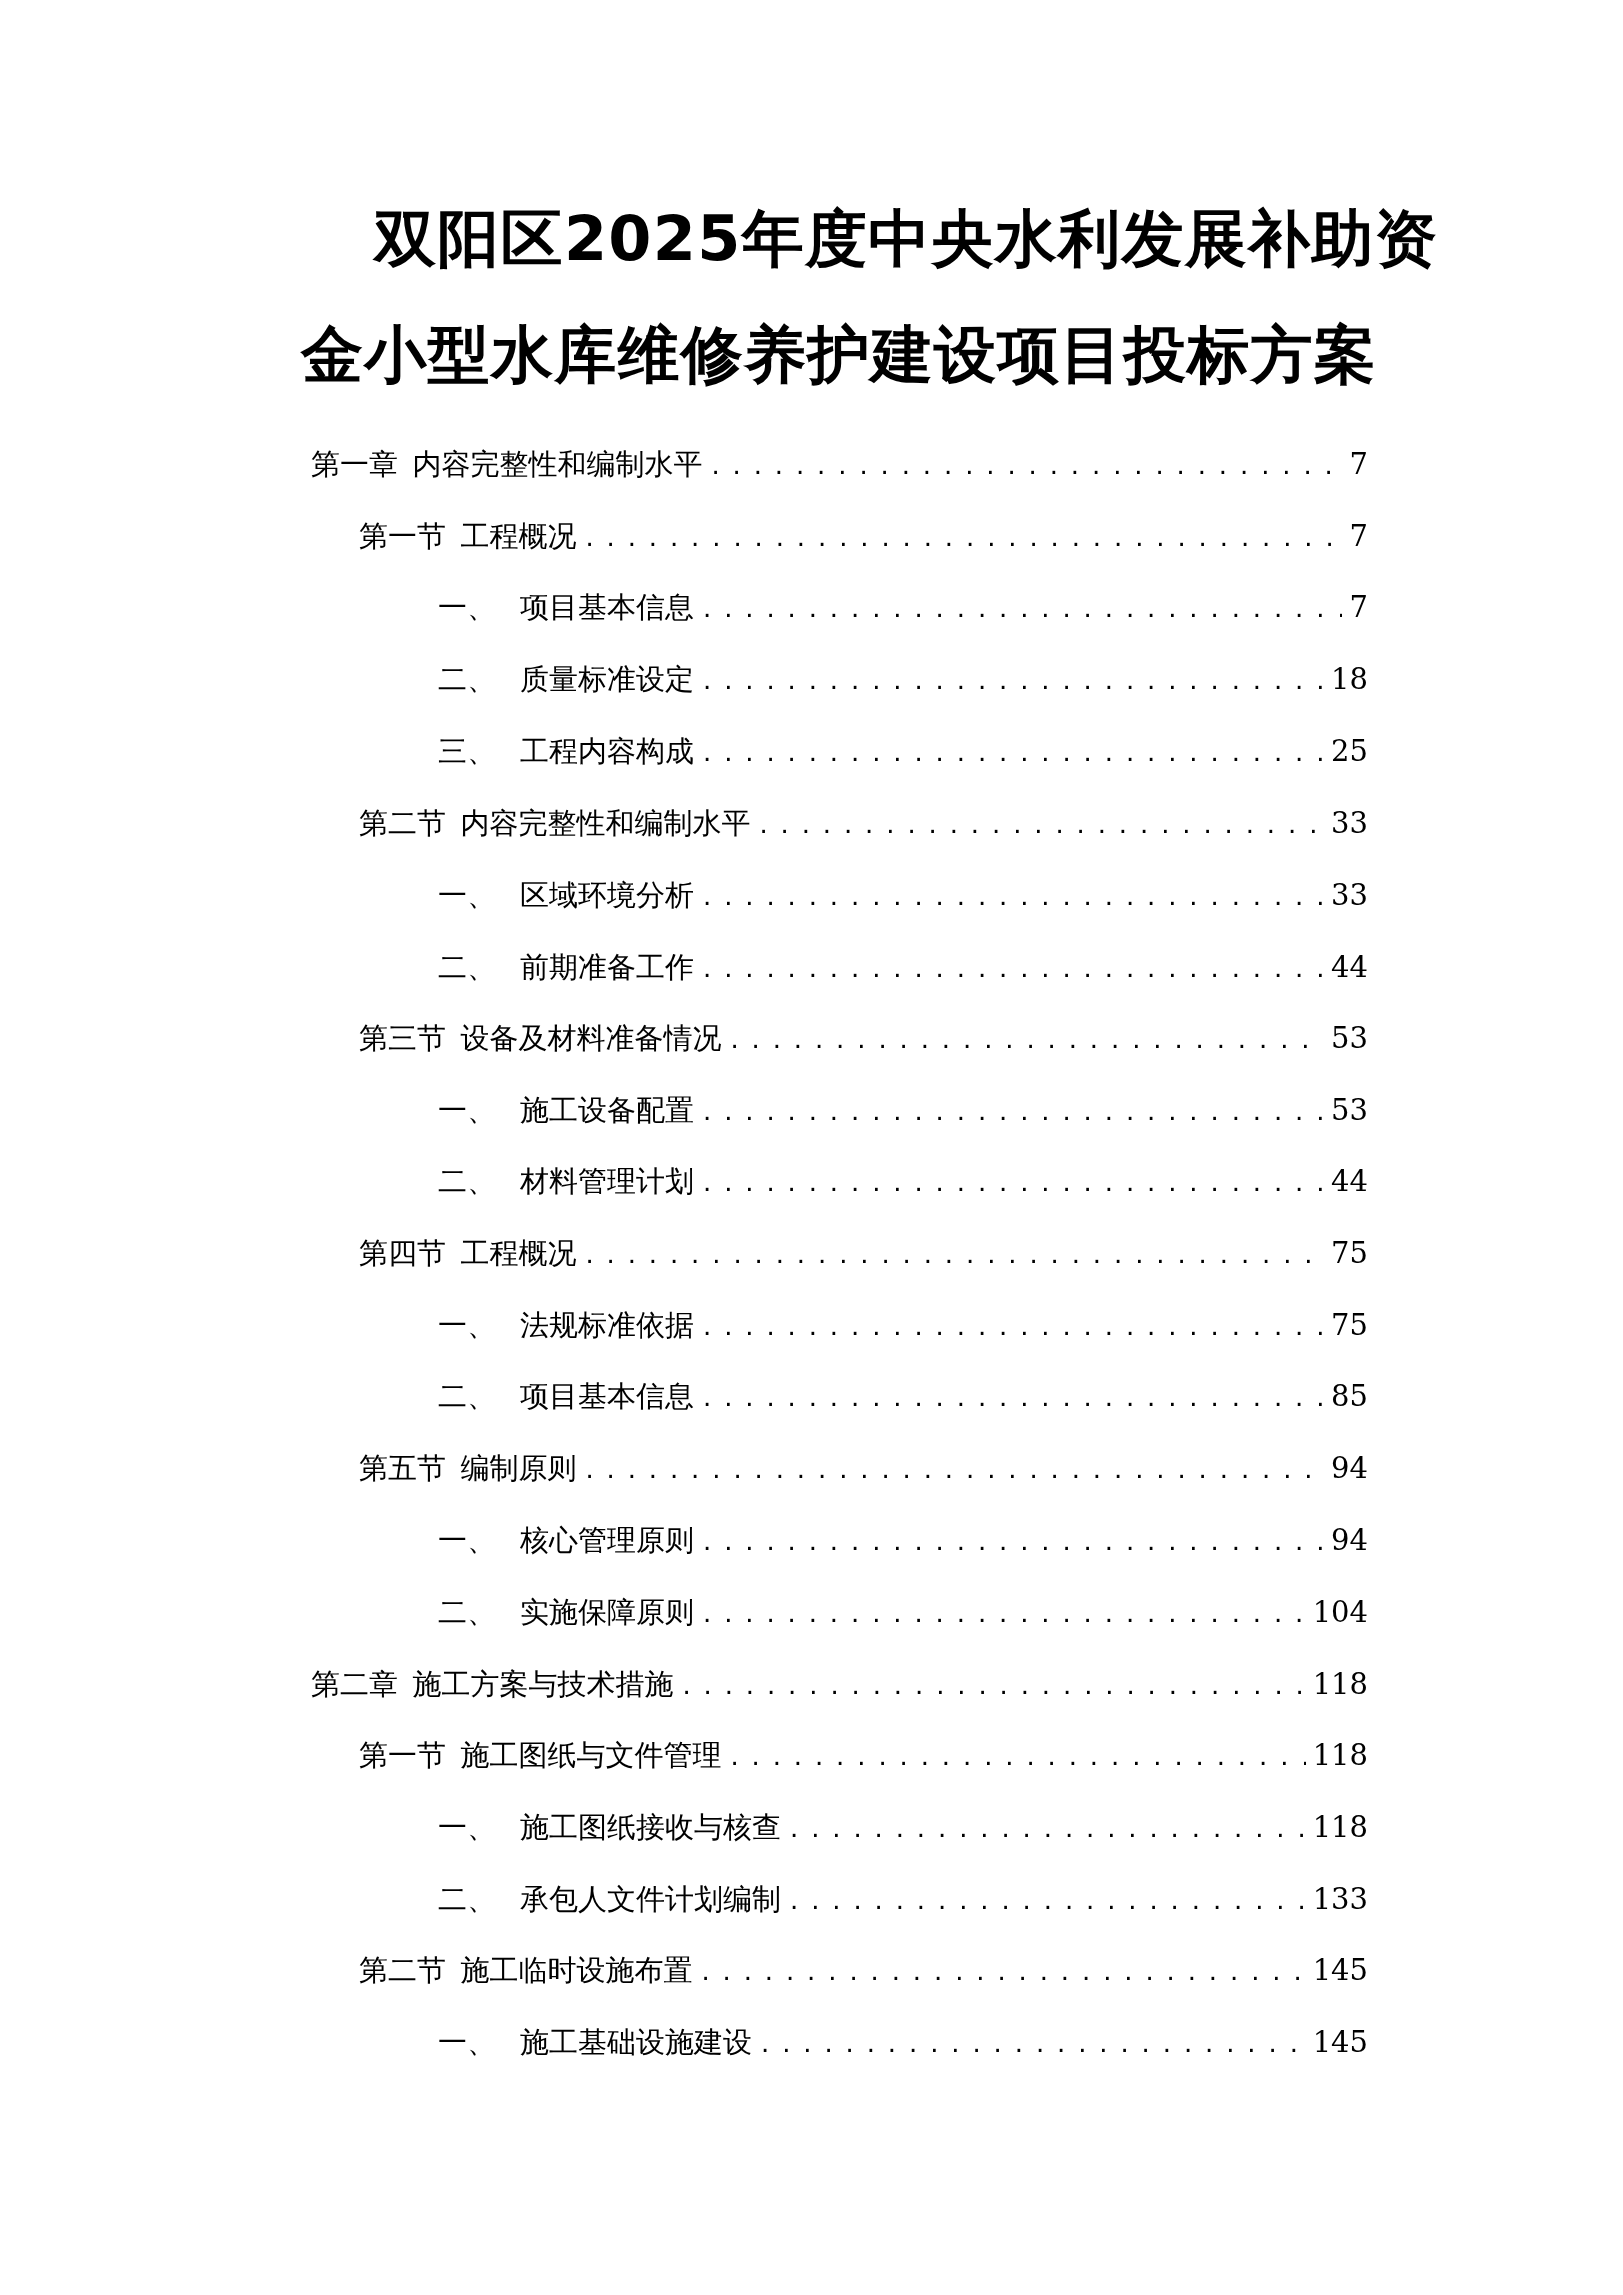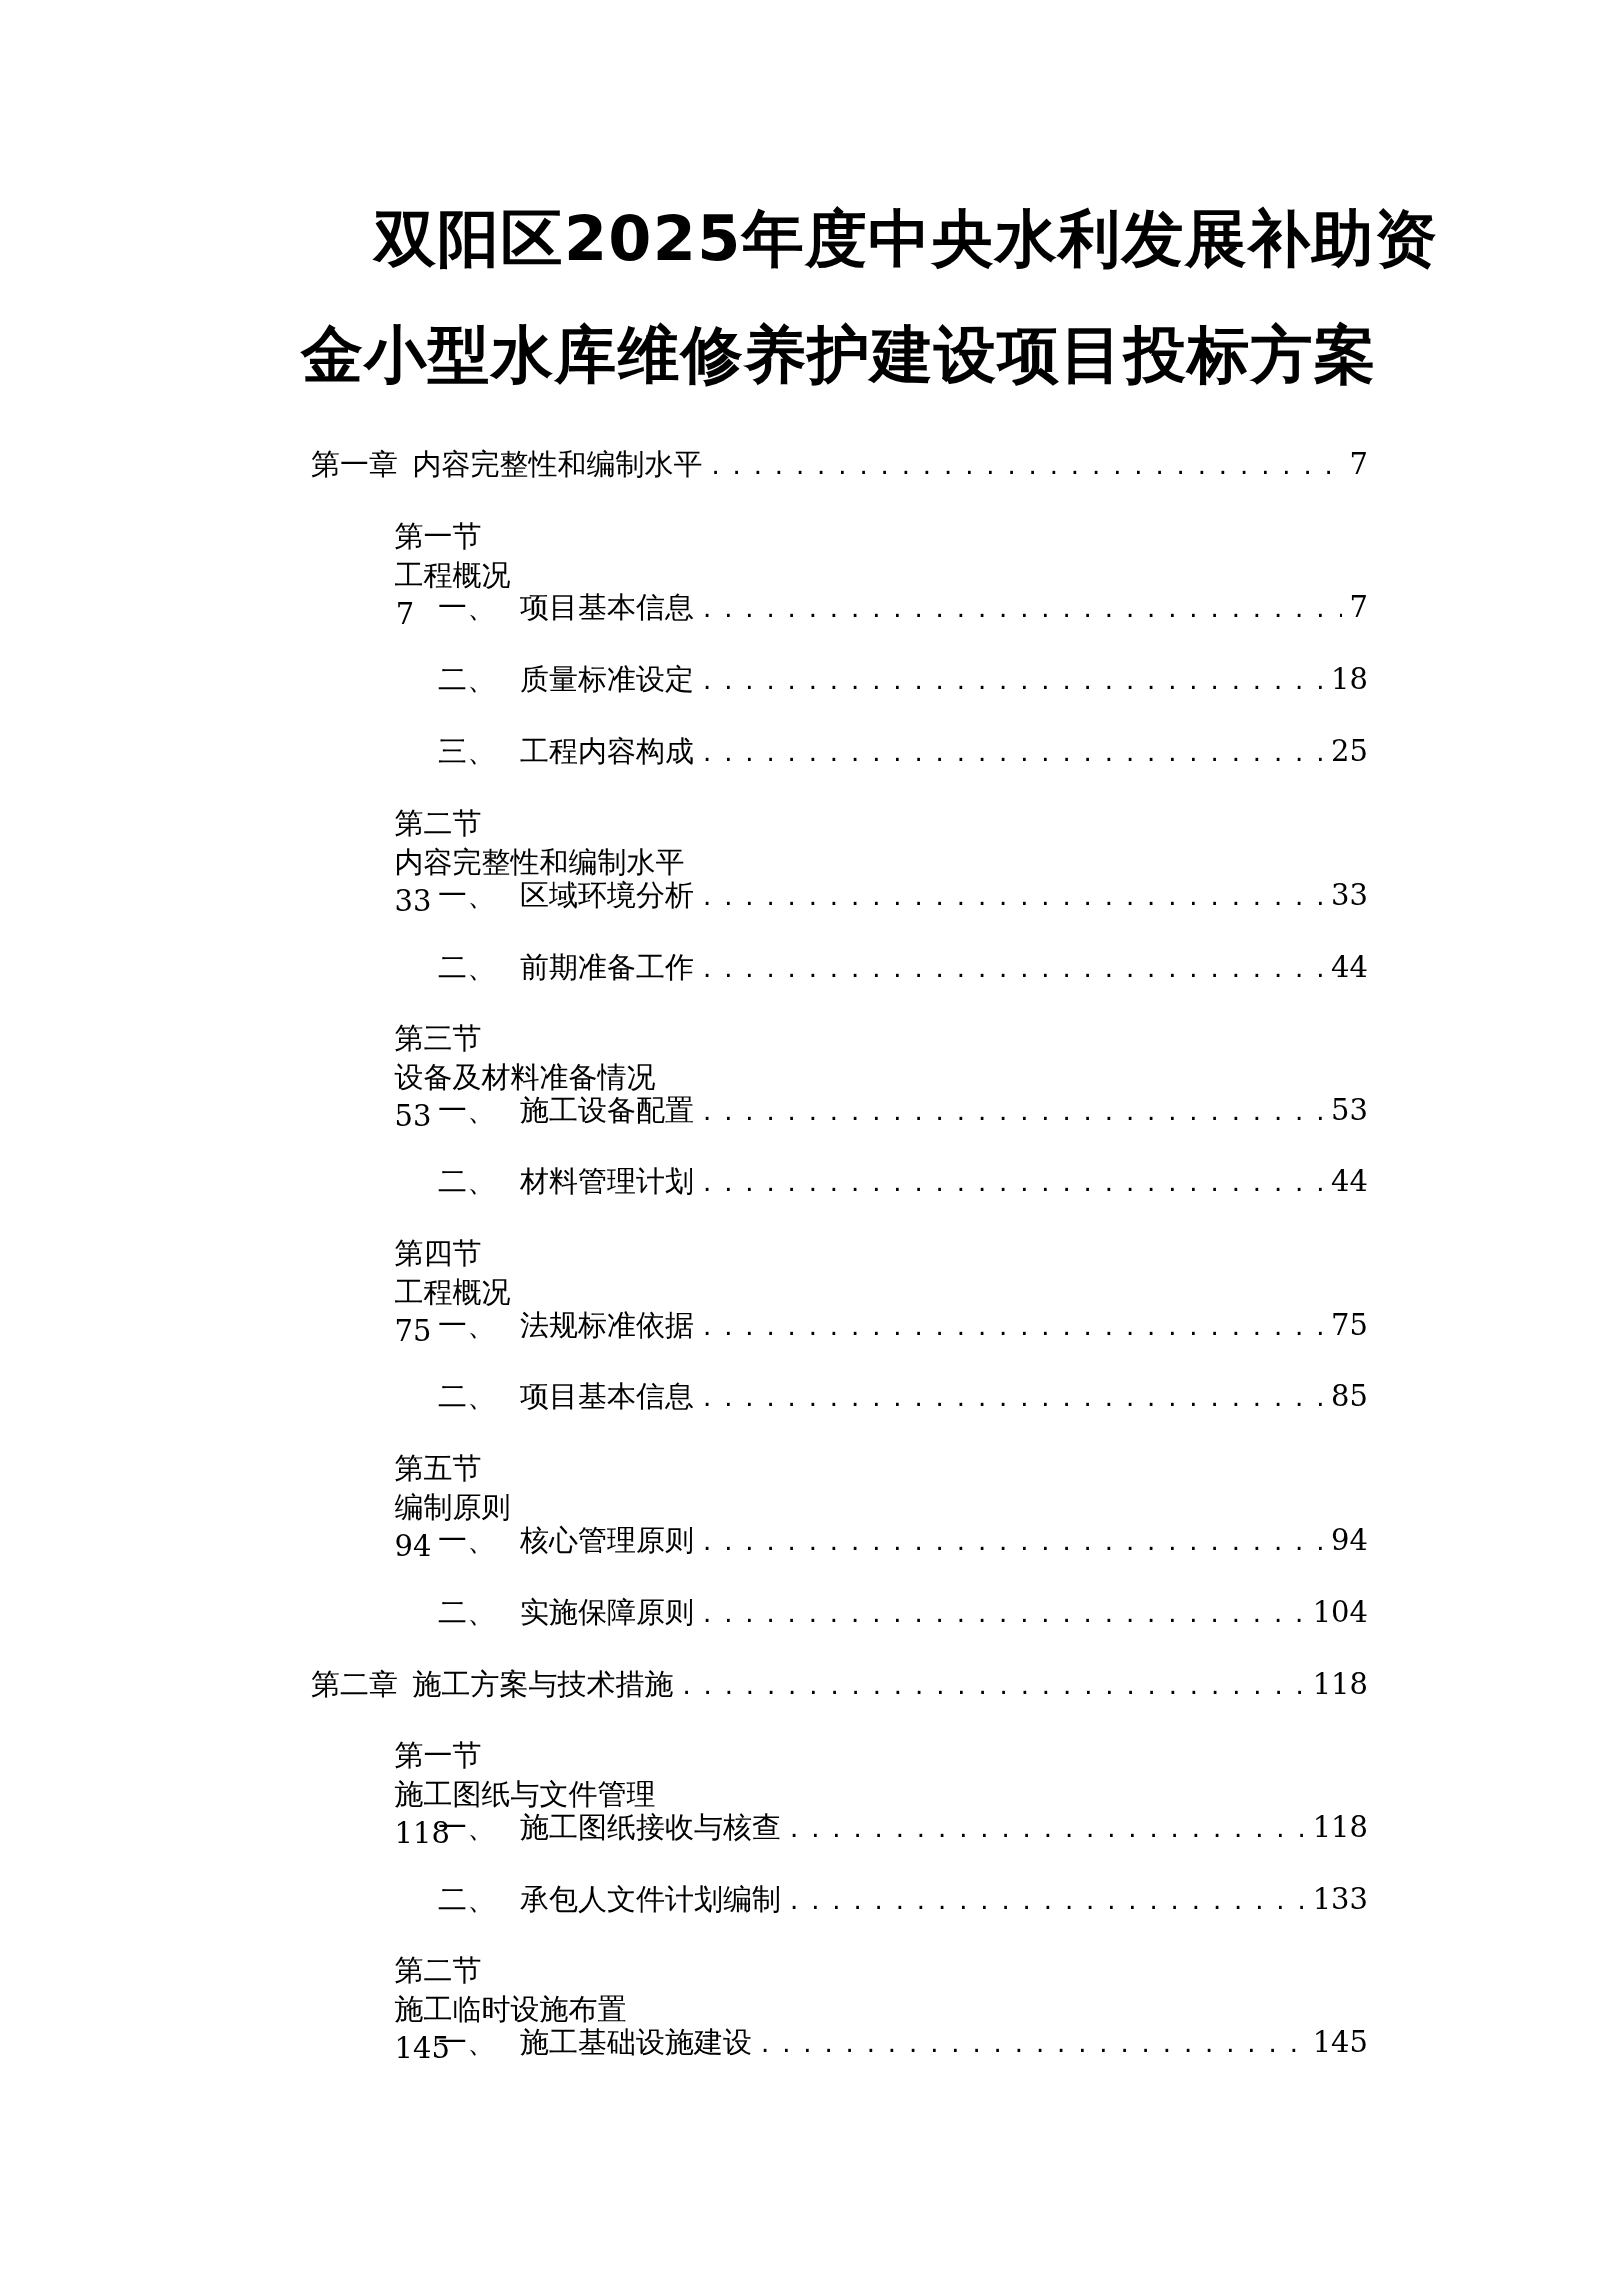--- a/index.html
+++ b/index.html
@@ -7,21 +7,21 @@
          font-family: "DejaVu Serif", "Liberation Serif", serif; color: #000; }
   .title-line { position: absolute; font-family: "DejaVu Sans", "Liberation Sans", sans-serif;
                 font-weight: bold; font-size: 62px; line-height: 1; white-space: nowrap;
                 letter-spacing: 1.3px; transform-origin: left center; }
   #title1 { left: 374px; top: 208px; }
   #title2 { left: 301px; top: 324px; }
   .toc { position: absolute; left: 0; top: 0; width: 100%; }
   .row { position: absolute; display: flex; align-items: baseline; height: 39px;
          font-size: 29px; line-height: 39px; right: 255px; white-space: nowrap; }
   .row.l0 { left: 311px; }
-  .row.l1 { left: 388px; flex-direction: column; }
+  .row.l1 { left: 359px; }
   .row.l2 { left: 438px; }
   .marker { display: inline-block; width: 82px; }
   .label { flex: 0 0 auto; }
   .label-num { margin-right: 14.4px; }
   .leader { flex: 1 1 auto; overflow: hidden; margin: 0 6.5px; letter-spacing: 7.9px;
             font-family: "DejaVu Sans Mono", "Liberation Mono", monospace; font-size: 22px;
             color: #000; }
   .leader::before { content: "....................................................................................................................................................."; }
   .page { flex: 0 0 auto; text-align: right; min-width: 19.6px; }
 </style>

